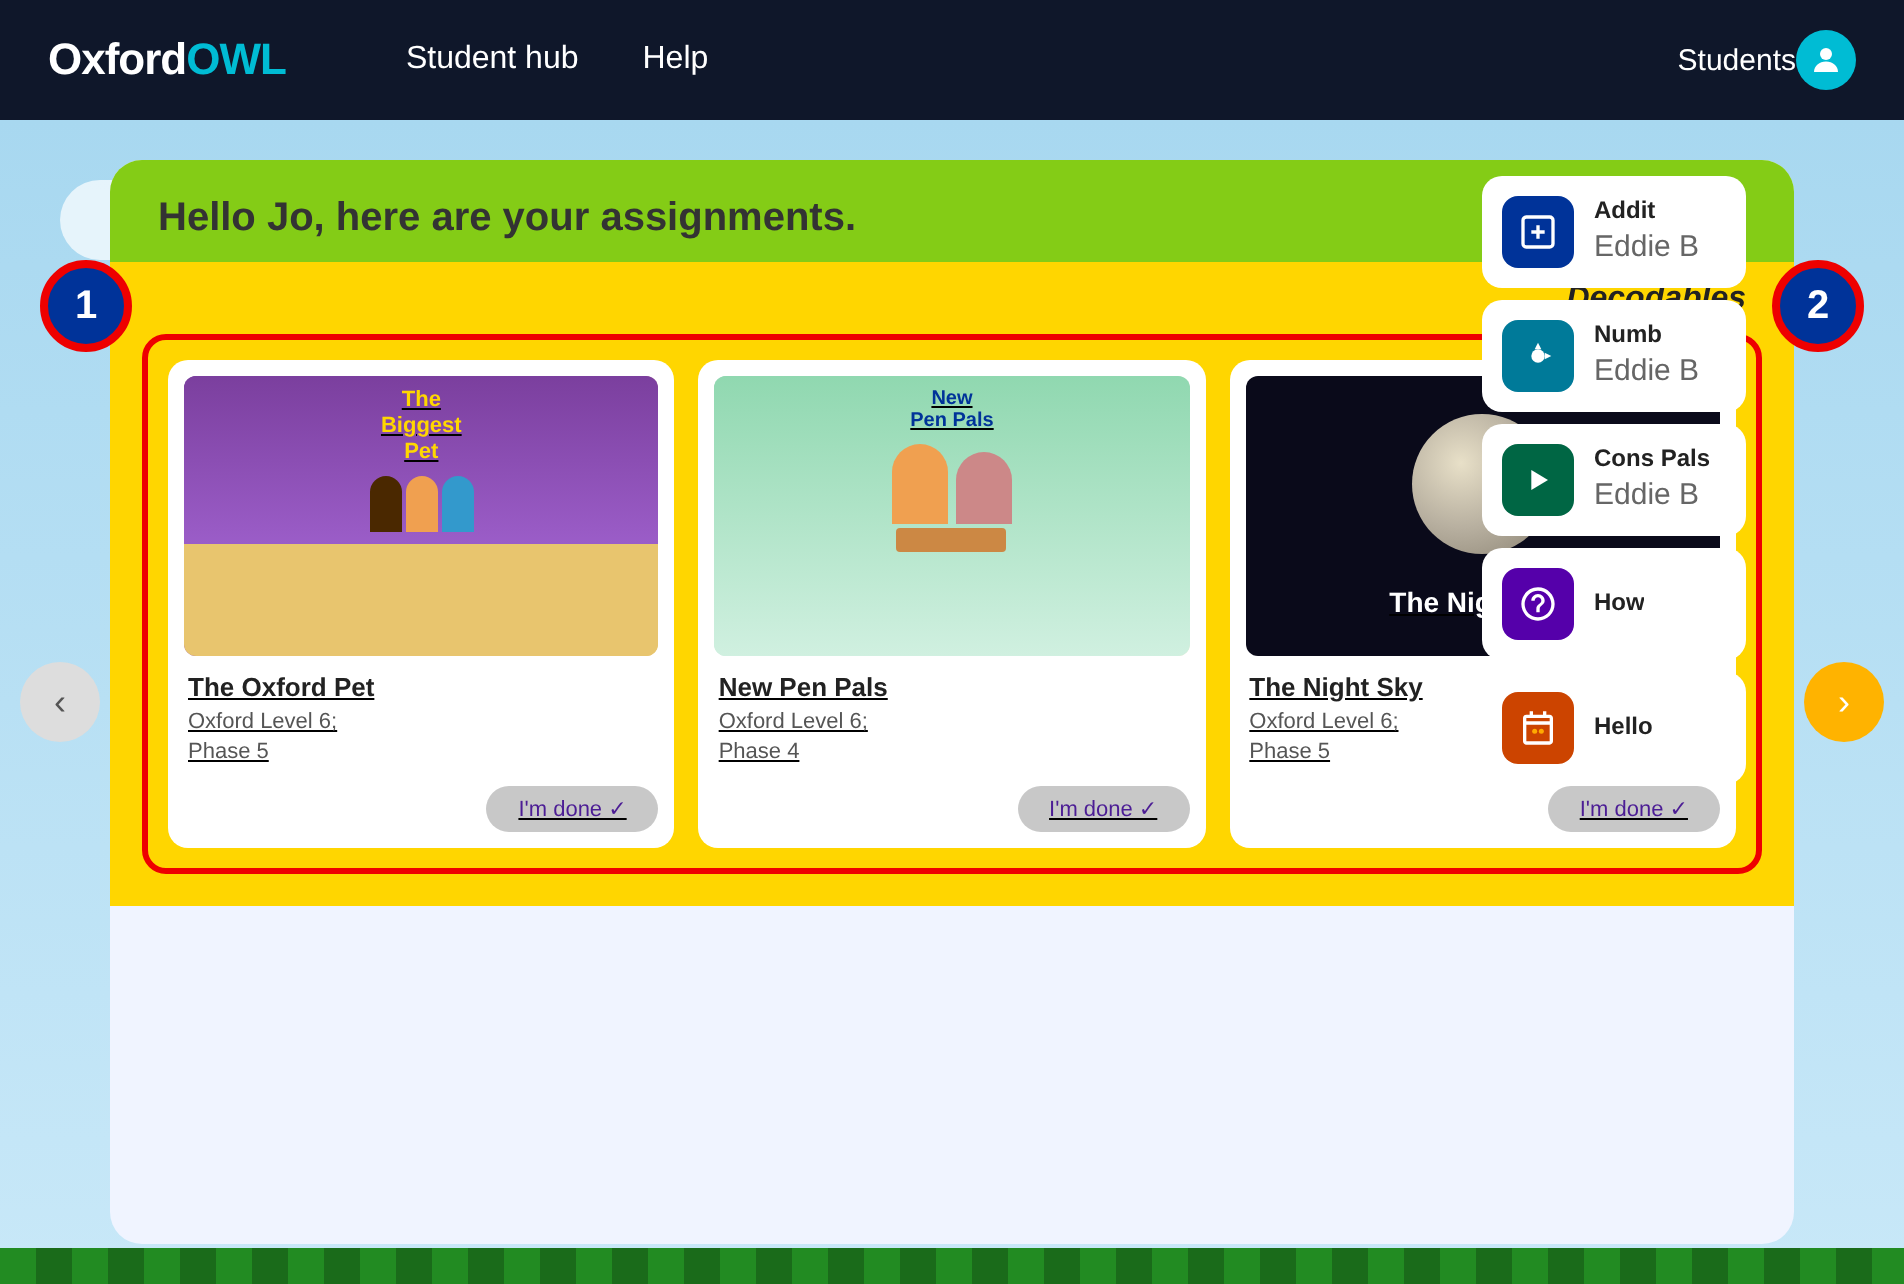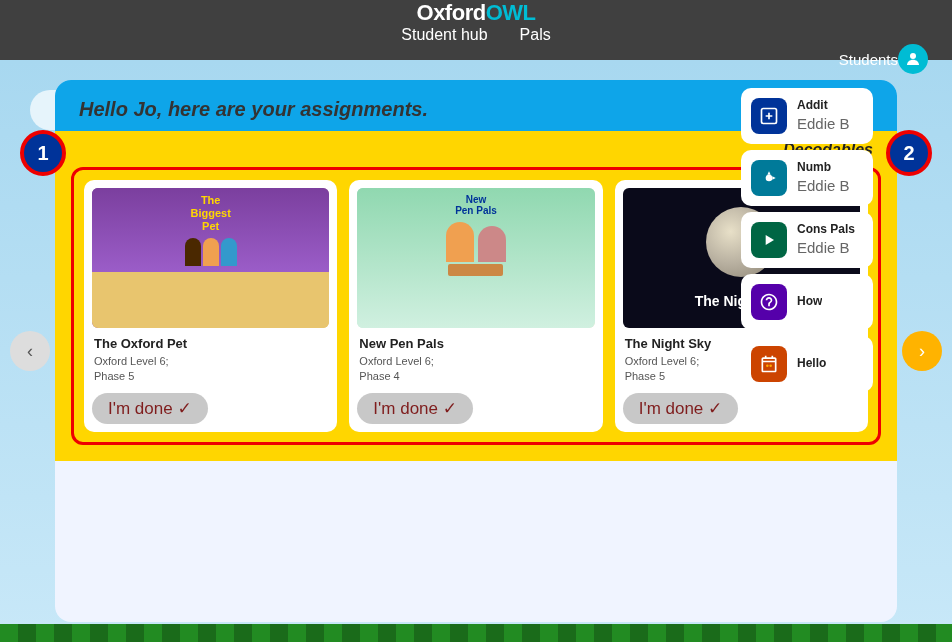--- a/index.html
+++ b/index.html
@@ -1,40 +1,40 @@
 <!DOCTYPE html>
 <html><head>
   <meta charset="utf-8">
   <style>
     * { box-sizing: border-box; margin: 0; padding: 0; }
     body { font-family: Arial, sans-serif; width: 952px; height: 642px; overflow: hidden; background: #87CEEB; }
 
     
     .header {
-      background: #404040;
+      background: #0f172a;
       height: 60px;
       display: flex;
       align-items: center;
       padding: 0 24px;
       position: relative;
       z-index: 10;
-      flex-direction: column;
     }
     .logo-oxford {
       font-size: 22px;
       font-weight: bold;
       color: white;
       letter-spacing: -0.5px;
     }
     .logo-owl {
       color: #00bcd4;
     }
     .header-nav {
       display: flex;
       gap: 32px;
+      margin-left: 60px;
     }
     .header-nav a {
       color: white;
       text-decoration: none;
       font-size: 16px;
       font-weight: 500;
     }
     .header-right {
       margin-left: auto;
       display: flex;
@@ -76,23 +76,22 @@
       top: 20px;
       left: 55px;
       right: 55px;
       bottom: 20px;
       background: #f0f4ff;
       border-radius: 16px;
       overflow: hidden;
     }
 
     .greeting-bar {
-      background: #0ea5e9;
+      background: #84cc16;
       padding: 18px 24px 10px;
-      font-style: italic;
     }
     .greeting-text {
       font-size: 20px;
       font-weight: bold;
       color: #333;
     }
 
     
     .decodables-section {
       background: #FFD600;
@@ -121,22 +120,23 @@
     }
 
     
     .book-card {
       background: white;
       border-radius: 10px;
       padding: 8px;
       flex: 1;
       display: flex;
       flex-direction: column;
-      align-items: flex-start;
+      align-items: flex-end;
       min-width: 0;
+      text-decoration: underline;
     }
     .book-cover {
       width: 100%;
       height: 140px;
       border-radius: 6px;
       overflow: hidden;
       margin-bottom: 8px;
     }
     .book-cover-1 {
       background: linear-gradient(135deg, #7B3F9E 0%, #9B59B6 40%, #e8c56e 100%);
@@ -184,22 +184,22 @@
       font-size: 11px;
       color: #555;
       line-height: 1.4;
     }
     .done-btn {
       margin-top: 8px;
       background: #c8c8c8;
       border: none;
       border-radius: 20px;
       padding: 5px 16px;
-      font-size: 17px;
-      color: #7f1d1d;
+      font-size: 11px;
+      color: #4c1d95;
       cursor: pointer;
       display: flex;
       align-items: center;
       gap: 4px;
     }
 
     
     .nav-circle {
       position: absolute;
       width: 46px;
@@ -375,21 +375,21 @@
   </style>
 </head>
 <body>
 
 <div class="header">
   <div class="logo-oxford">
     <span>Oxford</span><span class="logo-owl">OWL</span>
   </div>
   <nav class="header-nav">
     <a href="#">Student hub</a>
-    <a href="#">Pals</a>
+    <a href="#">Help</a>
   </nav>
   <div class="header-right">
     <span>Students</span>
     <div class="user-icon">
       <svg width="18" height="18" viewBox="0 0 24 24" fill="white">
         <circle cx="12" cy="8" r="4"></circle>
         <path d="M4 20c0-4 3.6-7 8-7s8 3 8 7"></path>
       </svg>
     </div>
   </div>

